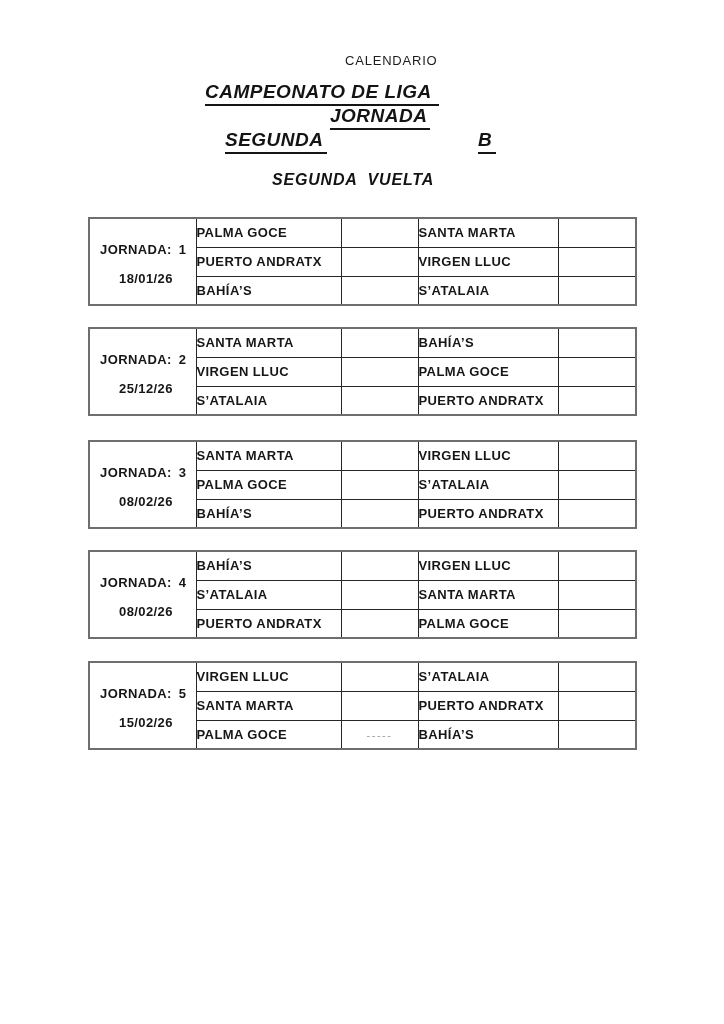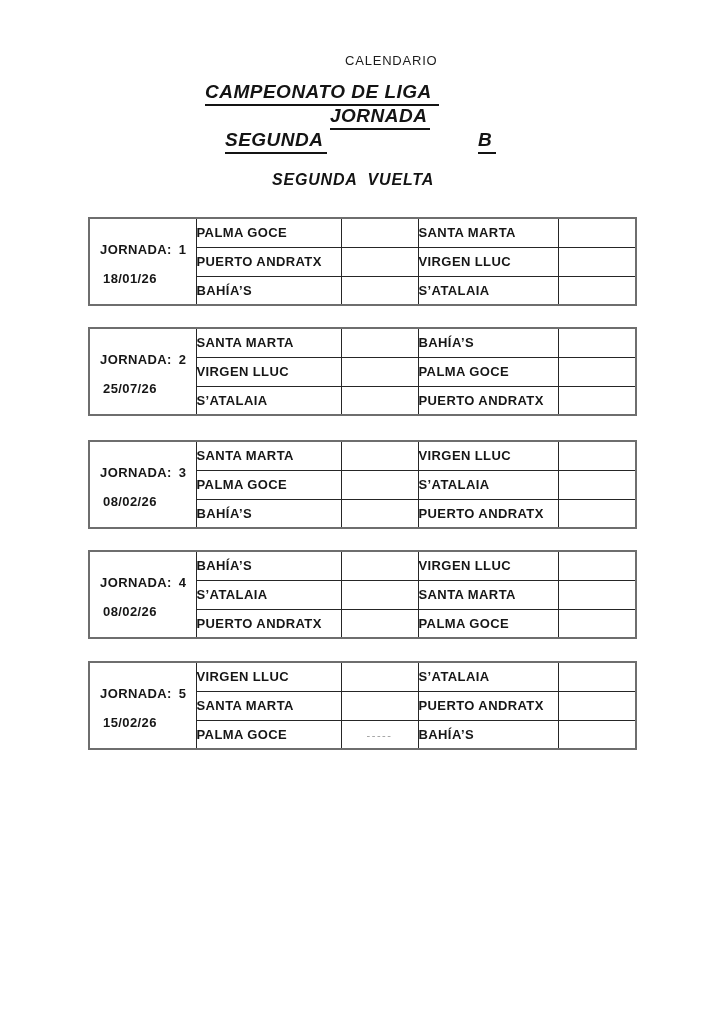--- a/index.html
+++ b/index.html
@@ -38,21 +38,21 @@
     border:2px solid #6e6e6e;
   }
   table.jtable td {
     border:1px solid #262626; height:29px; padding:0;
     vertical-align:middle; font-size:13px; font-weight:bold;
     color:#161616; letter-spacing:.4px; white-space:nowrap; overflow:hidden;
   }
   td.jornada-cell { vertical-align:top;margin-top:28px; }
   .jwrap { padding-top:4px; }
   .jl1 { height:29px; display:flex; align-items:center; justify-content:space-between; padding:0 9px 0 10px; }
-  .jl2 { height:29px; display:flex; align-items:center; padding-left:13px; }
+  .jl2 { height:29px; display:flex; align-items:center; padding-left:29px; }
   td.teamcell { text-align:left; }
   td.midcell { text-align:center; }
   td.midcell .dash { color:#9a9a9a; font-weight:normal; font-size:11px; letter-spacing:1.5px; }
   td.rescell { }
 </style>
 </head>
 <body>
 
 <div class="page">
 
@@ -121,21 +121,21 @@
         <col style="width:78px">
       </colgroup>
     <tbody>
         <tr>
       <td rowspan="3" class="jornada-cell">
         <div class="jwrap">
           <div class="jl1">
             <span>JORNADA:</span>
             <span>2</span>
           </div>
-          <div class="jl2">25/07/26</div>
+          <div class="jl2">25/12/26</div>
         </div>
       </td>
       <td class="teamcell">SANTA MARTA</td>
       <td class="midcell"><span class="dash"></span></td>
       <td class="teamcell">BAHÍA’S</td>
       <td class="rescell"></td>
     </tr>
     <tr>
       <td class="teamcell">VIRGEN LLUC</td>
       <td class="midcell"><span class="dash"></span></td>

